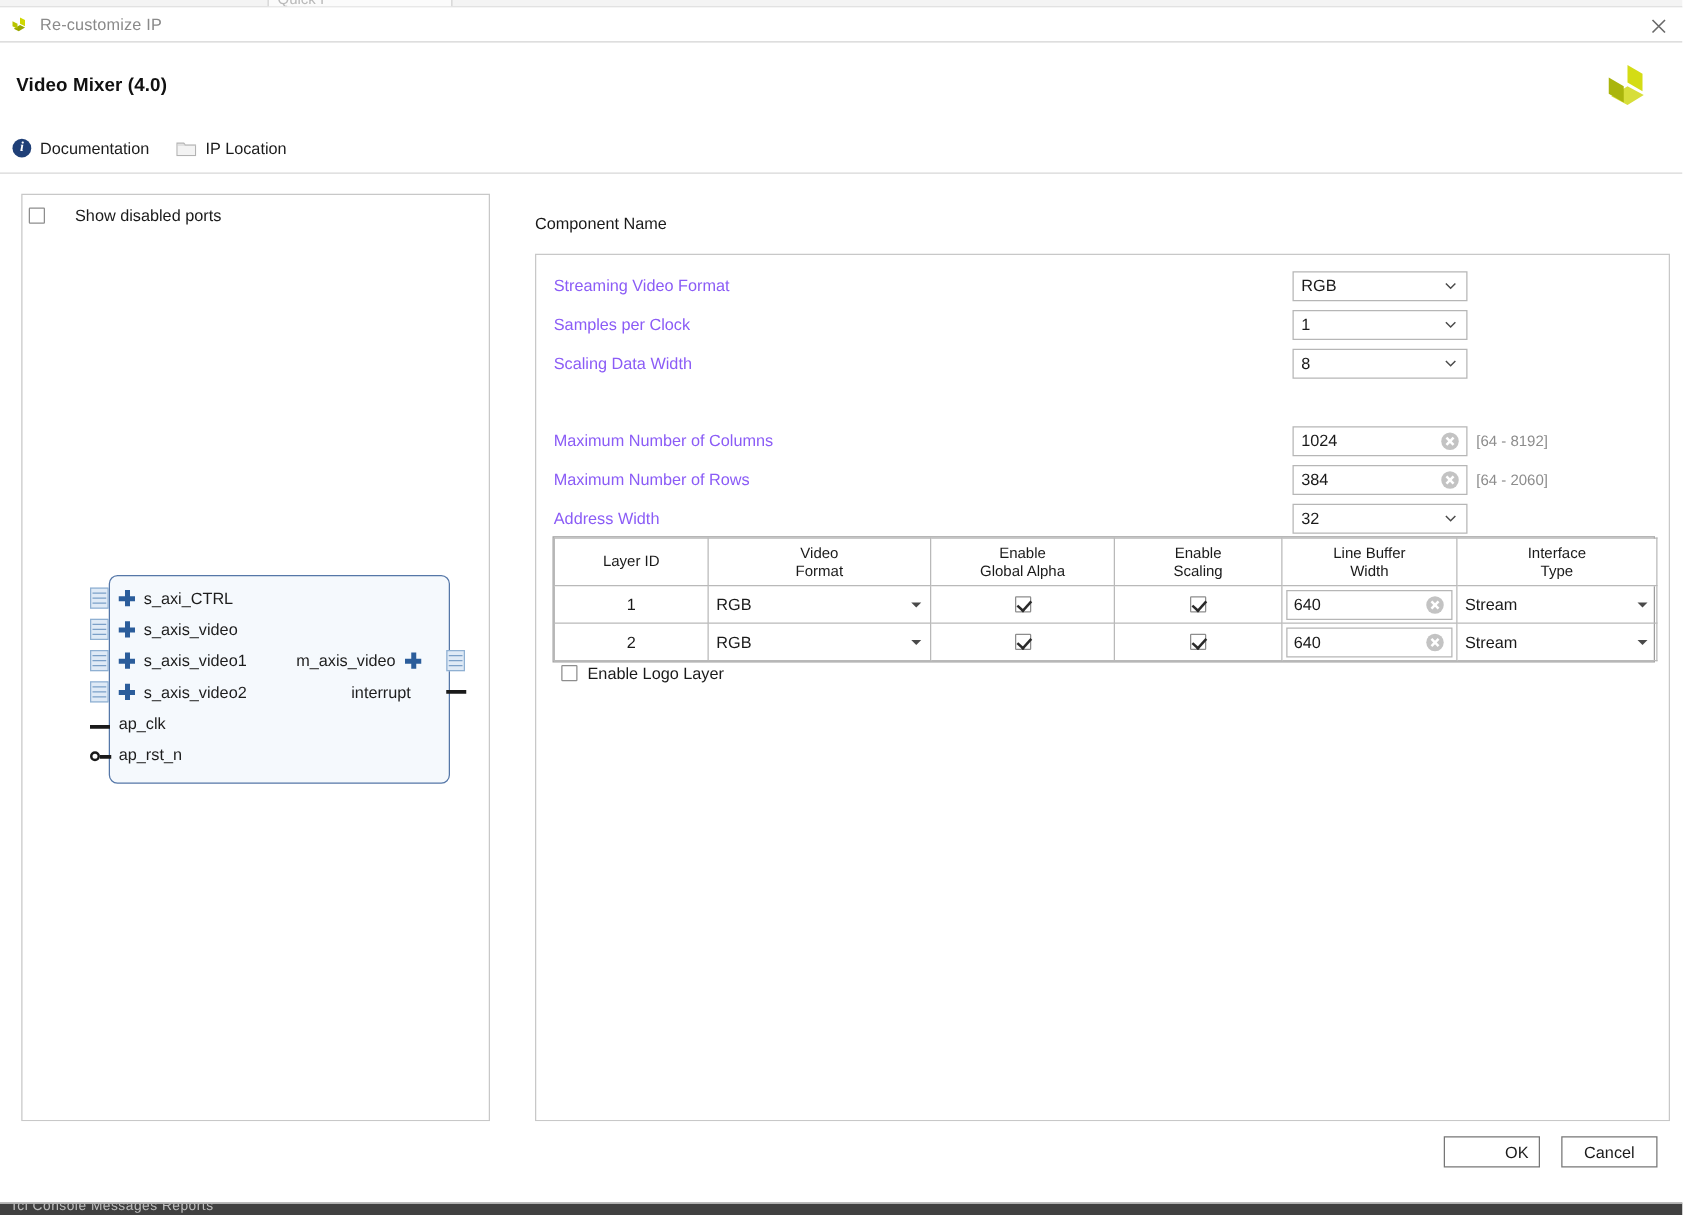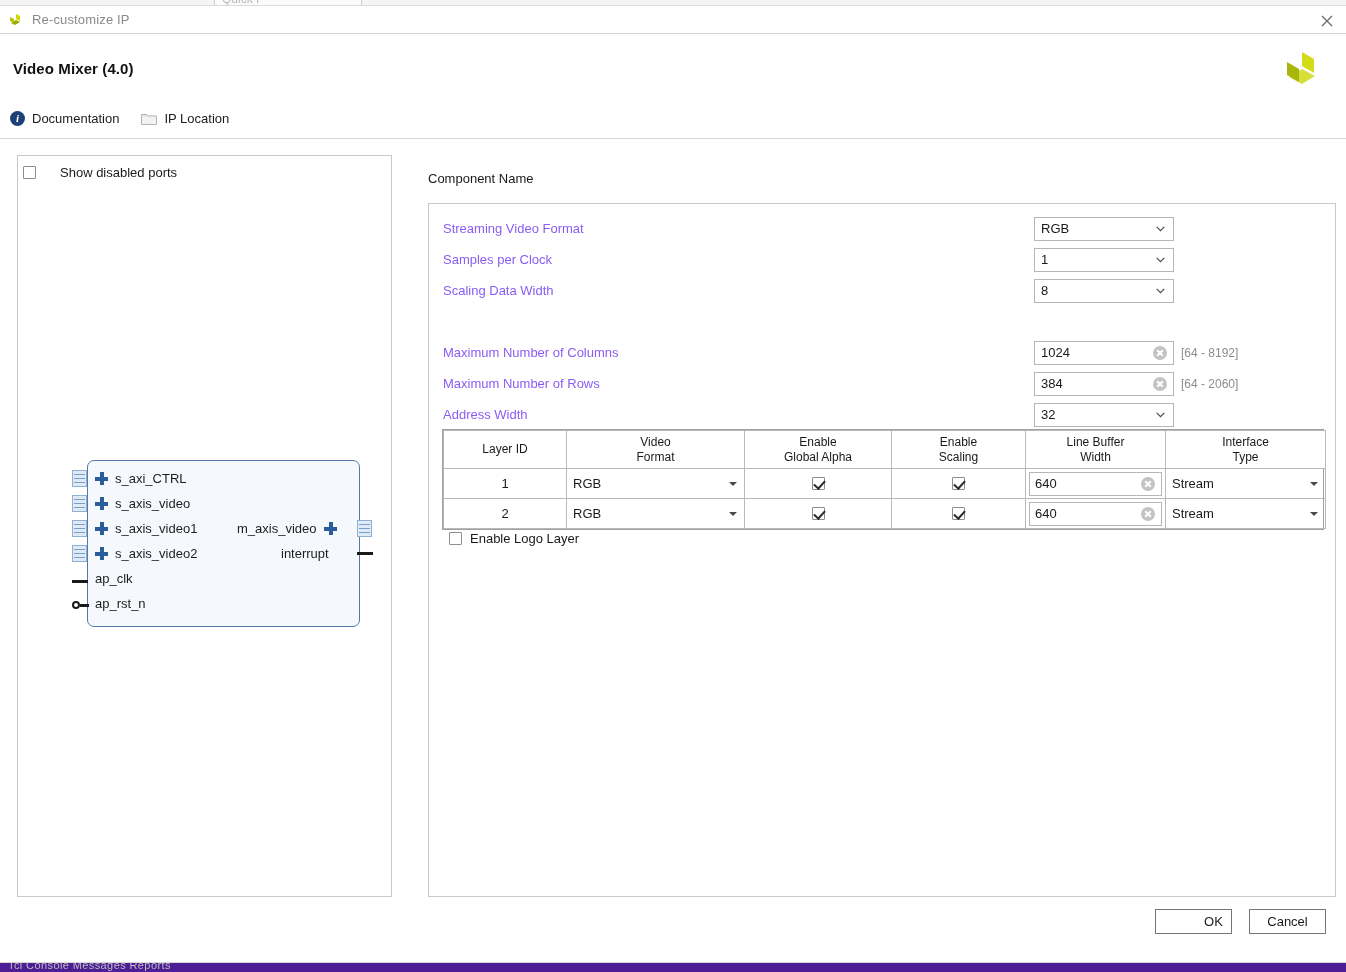--- a/index.html
+++ b/index.html
@@ -42,21 +42,21 @@
     position: absolute;
     left: 222px; top: -8px;
     font-size: 12px;
     color: #b9b9b9;
     white-space: nowrap;
   }
   .bg-bottom {
     position: absolute;
     left: 0; bottom: 0;
     width: 1346px; height: 10px;
-    background: #4c1d95;
+    background: #404040;
     border-top: 1px solid #d6d6d6;
     overflow: hidden;
   }
   .bg-bottom-ghost {
     position: absolute;
     left: 8px; top: -4px;
     font-size: 11px;
     color: #bdbdbd;
     white-space: nowrap;
     letter-spacing: .4px;

